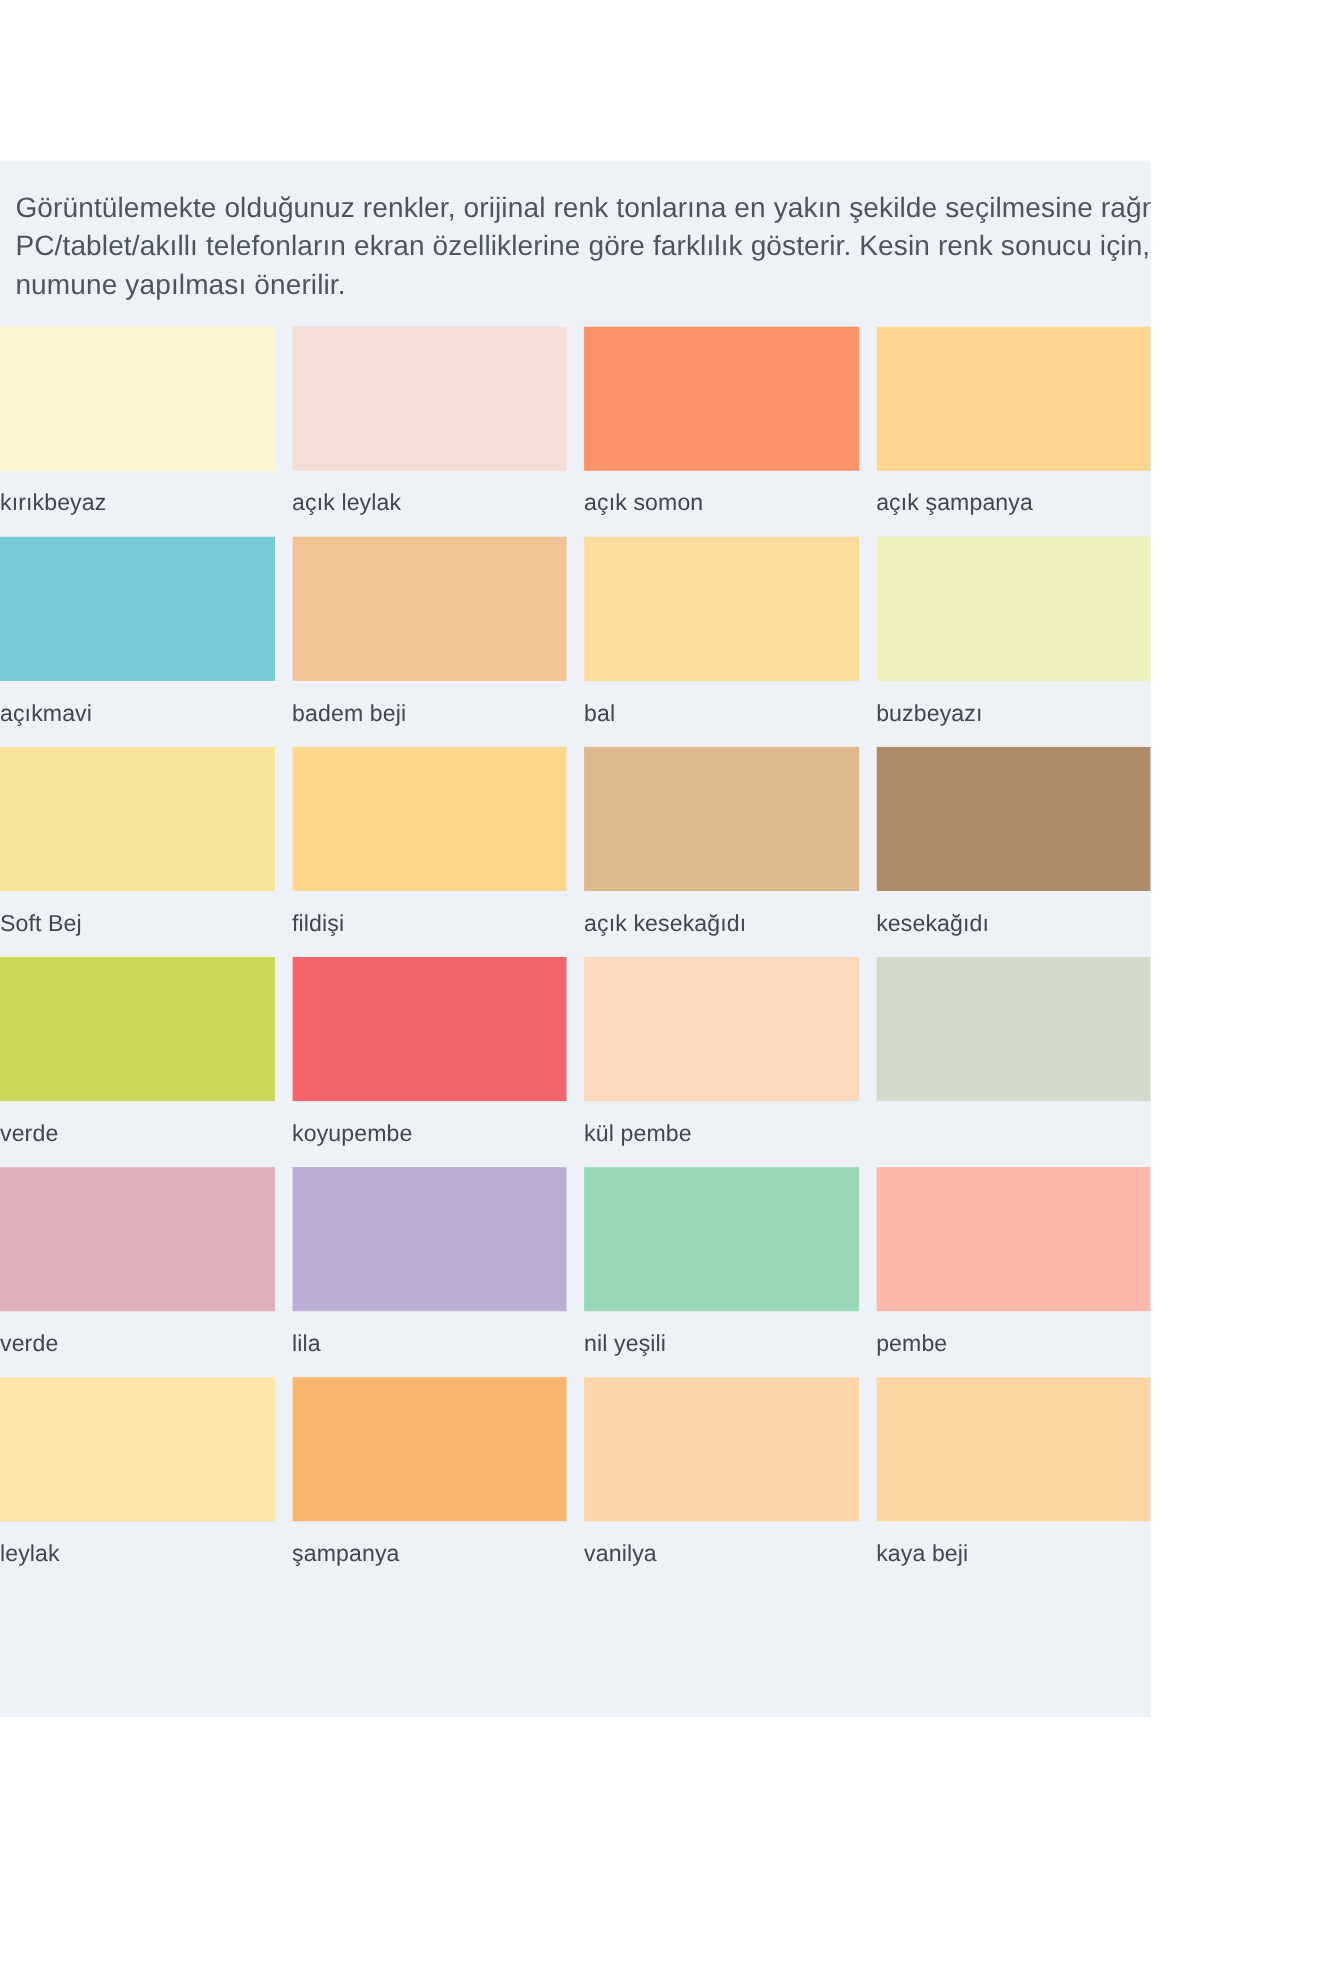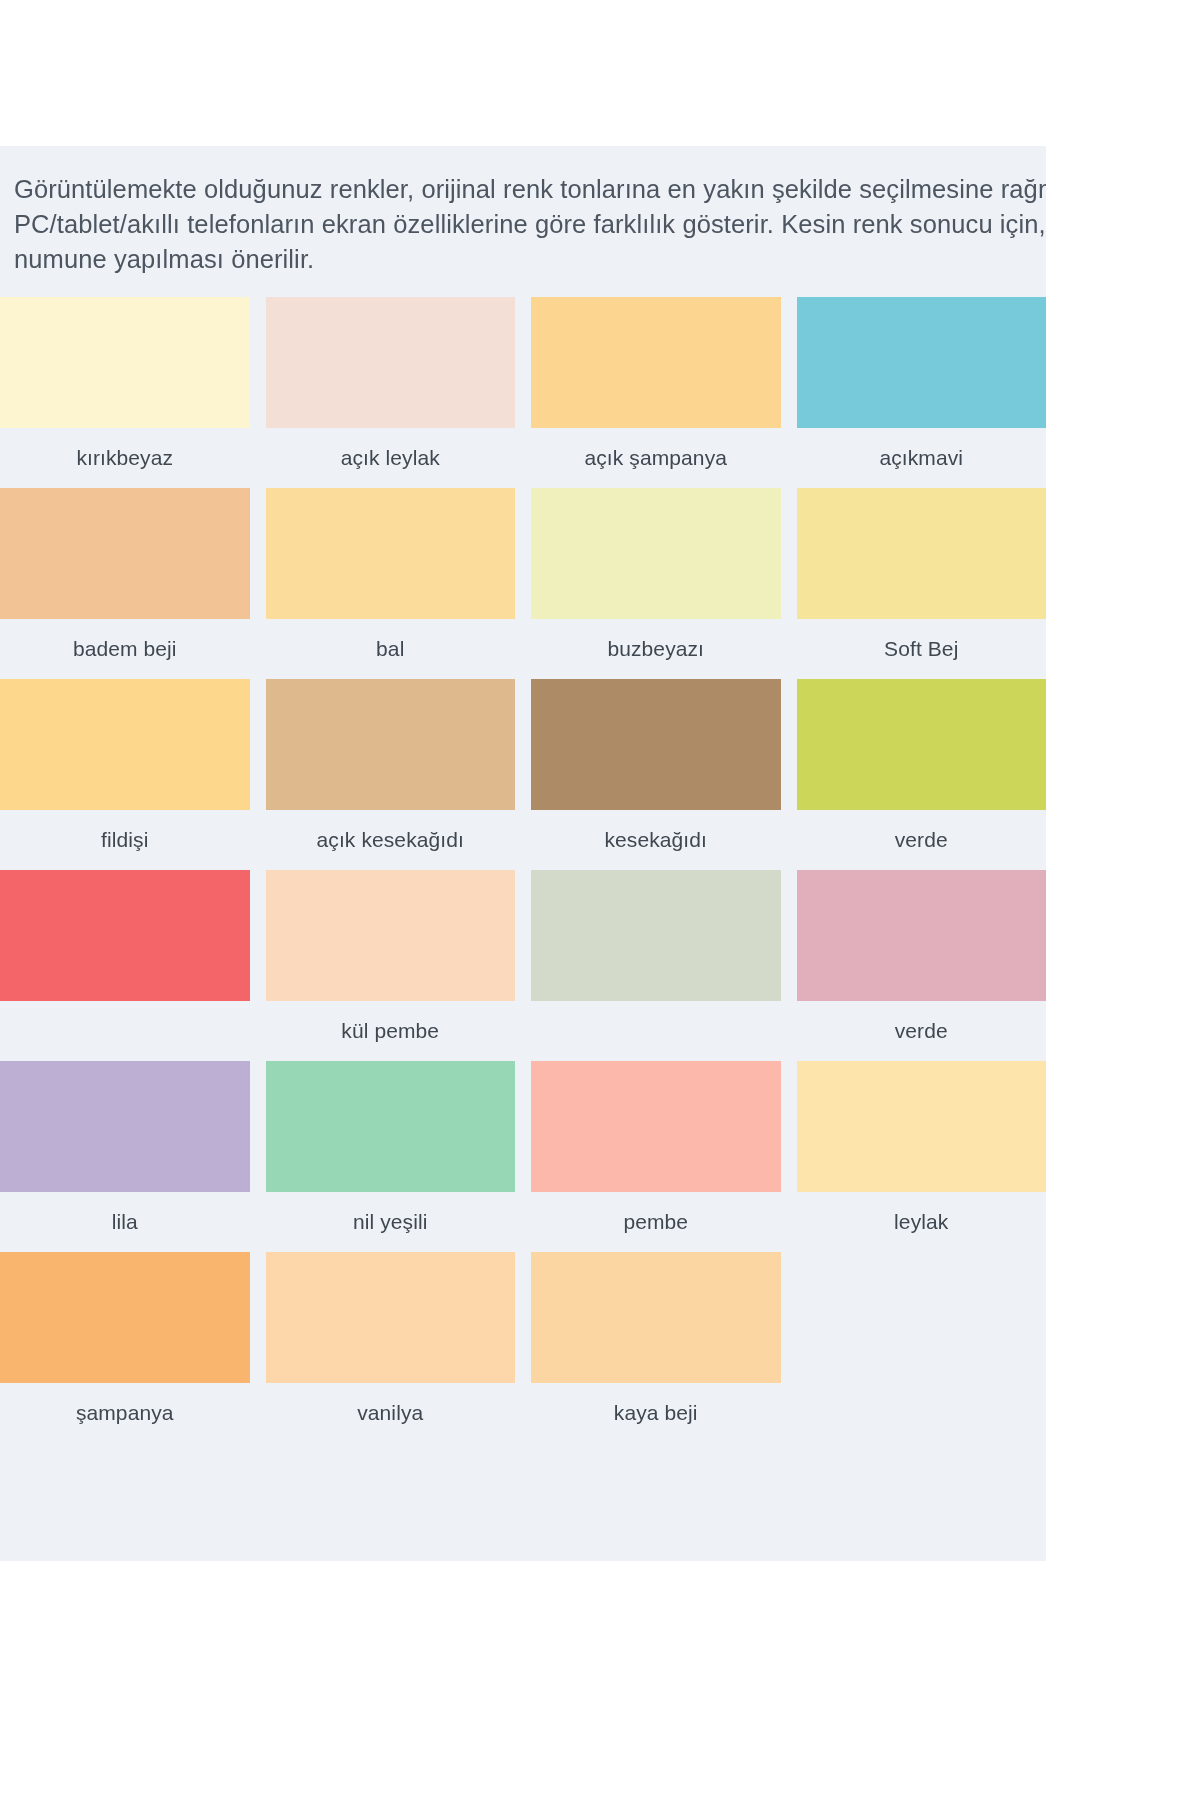--- a/index.html
+++ b/index.html
@@ -50,21 +50,21 @@
     width: 1046px;
     display: grid;
     grid-template-columns: repeat(4, 1fr);
     column-gap: 16px;
     row-gap: 0;
   }
 
   .cell {
     display: flex;
     flex-direction: column;
-    align-items: center;
+    align-items: flex-start;
   }
 
   .swatch {
     width: 100%;
     height: 131px;
   }
 
   .swatch-label {
     height: 60px;
     line-height: 60px;
@@ -89,20 +89,24 @@
     </div>
 
     <div id="grid">
         <div class="cell">
           <div class="swatch" style="background: rgb(253, 245, 207);"></div>
           <div class="swatch-label">kırıkbeyaz</div>
         </div>
         <div class="cell">
           <div class="swatch" style="background: rgb(244, 223, 215);"></div>
           <div class="swatch-label">açık leylak</div>
+        </div>
+        <div class="cell">
+          <div class="swatch" style="background: rgb(251, 146, 104);"></div>
+          <div class="swatch-label">açık somon</div>
         </div>
         <div class="cell">
           <div class="swatch" style="background: rgb(252, 214, 145);"></div>
           <div class="swatch-label">açık şampanya</div>
         </div>
         <div class="cell">
           <div class="swatch" style="background: rgb(118, 202, 218);"></div>
           <div class="swatch-label">açıkmavi</div>
         </div>
         <div class="cell">
@@ -132,20 +136,21 @@
         <div class="cell">
           <div class="swatch" style="background: rgb(174, 139, 103);"></div>
           <div class="swatch-label">kesekağıdı</div>
         </div>
         <div class="cell">
           <div class="swatch" style="background: rgb(204, 215, 90);"></div>
           <div class="swatch-label">verde</div>
         </div>
         <div class="cell">
           <div class="swatch" style="background: rgb(244, 101, 106);"></div>
+          <div class="swatch-label">koyupembe</div>
         </div>
         <div class="cell">
           <div class="swatch" style="background: rgb(251, 217, 189);"></div>
           <div class="swatch-label">kül pembe</div>
         </div>
         <div class="cell">
           <div class="swatch" style="background: rgb(211, 218, 201);"></div>
         </div>
         <div class="cell">
           <div class="swatch" style="background: rgb(224, 175, 187);"></div>

